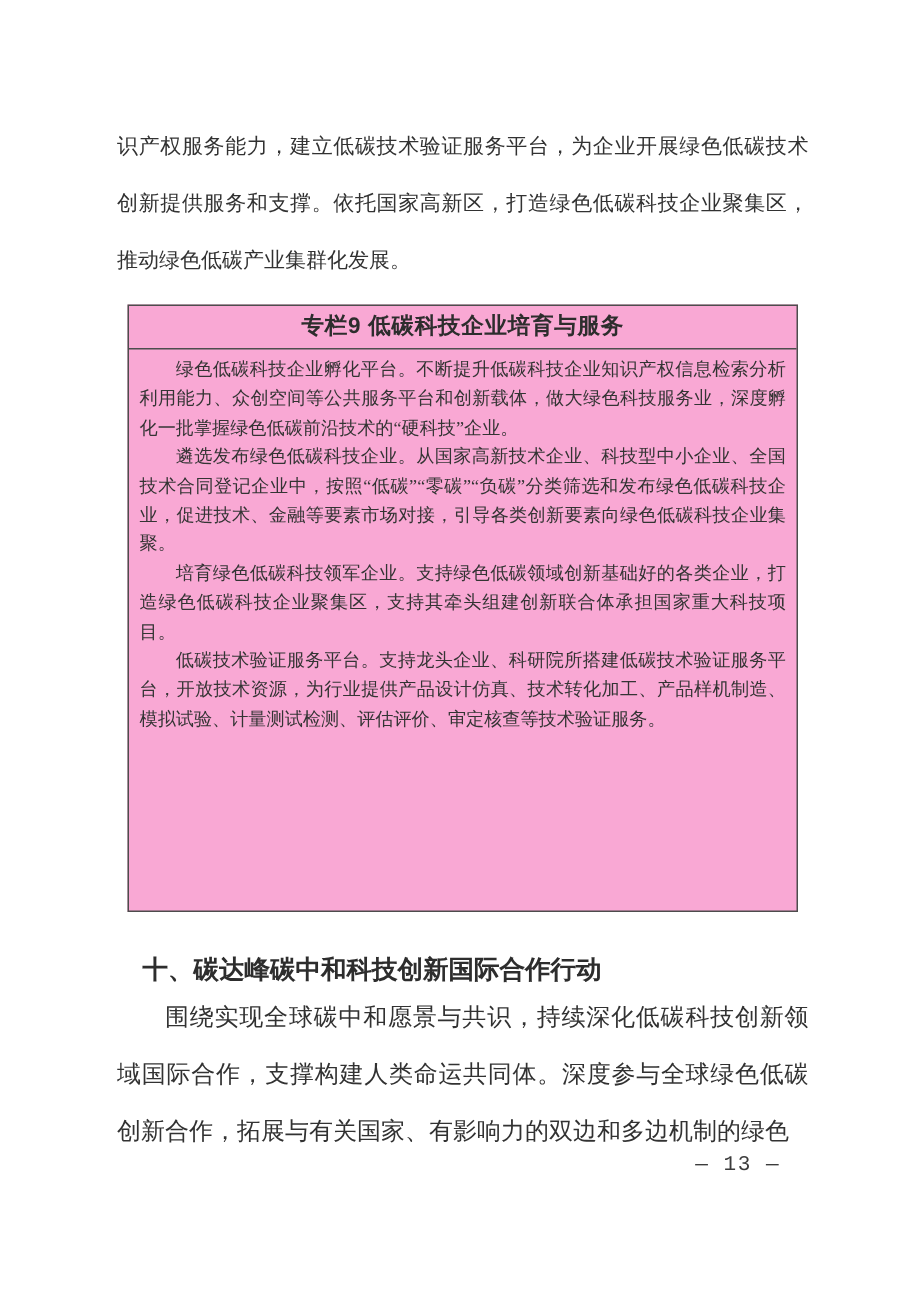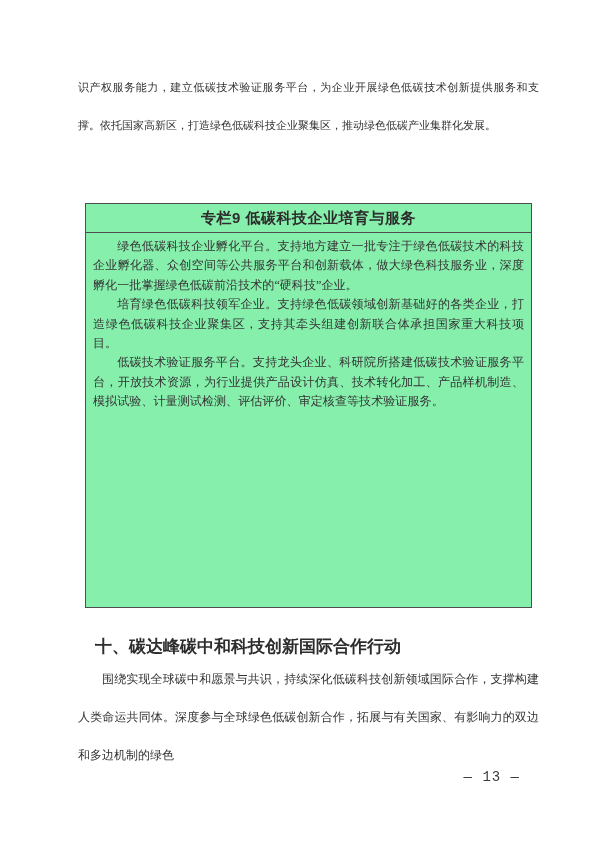--- a/index.html
+++ b/index.html
@@ -8,36 +8,36 @@
     width: 615px;
     height: 859px;
     background: #ffffff;
     overflow: hidden;
     font-family: "Liberation Serif", "DejaVu Serif", serif;
     color: #323232;
   }
   .intro-paragraph {
     position: absolute;
     left: 78px;
-    top: 68px;
+    top: 80px;
     width: 461px;
-    font-size: 11px;
+    font-size: 14px;
     line-height: 38px;
     text-align: justify;
     text-justify: inter-character;
   }
   .column-box {
     position: absolute;
     left: 85px;
     top: 203px;
     width: 447px;
     height: 405px;
     border: 1px solid #4d4d4d;
     box-sizing: border-box;
-    background: #86efac;
+    background: #f9a8d4;
   }
   .box-title {
     height: 28px;
     line-height: 28px;
     border-bottom: 1px solid #4d4d4d;
     text-align: center;
     font-family: "Liberation Sans", "DejaVu Sans", sans-serif;
     font-weight: bold;
     font-size: 15px;
     color: #2d2d2d;
@@ -62,21 +62,21 @@
     font-weight: bold;
     font-size: 17px;
     line-height: 28px;
     color: #2d2d2d;
   }
   .section-paragraph {
     position: absolute;
     left: 78px;
     top: 660px;
     width: 461px;
-    font-size: 12px;
+    font-size: 16px;
     line-height: 38px;
     text-align: justify;
     text-justify: inter-character;
     text-indent: 2em;
   }
   .page-number {
     position: absolute;
     top: 769px;
     right: 95px;
     font-size: 14px;
@@ -88,21 +88,22 @@
 </head>
 <body>
 
 <div class="page">
 
   <div class="intro-paragraph">识产权服务能力，建立低碳技术验证服务平台，为企业开展绿色低碳技术创新提供服务和支撑。依托国家高新区，打造绿色低碳科技企业聚集区，推动绿色低碳产业集群化发展。</div>
 
   <div class="column-box">
     <div class="box-title">专栏9  低碳科技企业培育与服务</div>
     <div class="box-body">
-      <p>绿色低碳科技企业孵化平台。支持地方建立一批专注于绿色低碳技术的科技企业孵化器、众创空间等公共服务平台和创新载体，做大绿色科技服务业，深度孵化一批掌握绿色低碳前沿技术的“硬科技”企业。</p>
+      <p>绿色低碳科技企业孵化平台。不断提升低碳科技企业知识产权信息检索分析利用能力、众创空间等公共服务平台和创新载体，做大绿色科技服务业，深度孵化一批掌握绿色低碳前沿技术的“硬科技”企业。</p>
+      <p>遴选发布绿色低碳科技企业。从国家高新技术企业、科技型中小企业、全国技术合同登记企业中，按照“低碳”“零碳”“负碳”分类筛选和发布绿色低碳科技企业，促进技术、金融等要素市场对接，引导各类创新要素向绿色低碳科技企业集聚。</p>
       <p>培育绿色低碳科技领军企业。支持绿色低碳领域创新基础好的各类企业，打造绿色低碳科技企业聚集区，支持其牵头组建创新联合体承担国家重大科技项目。</p>
       <p>低碳技术验证服务平台。支持龙头企业、科研院所搭建低碳技术验证服务平台，开放技术资源，为行业提供产品设计仿真、技术转化加工、产品样机制造、模拟试验、计量测试检测、评估评价、审定核查等技术验证服务。</p>
     </div>
   </div>
 
   <div class="section-heading">十、碳达峰碳中和科技创新国际合作行动</div>
 
   <div class="section-paragraph">围绕实现全球碳中和愿景与共识，持续深化低碳科技创新领域国际合作，支撑构建人类命运共同体。深度参与全球绿色低碳创新合作，拓展与有关国家、有影响力的双边和多边机制的绿色</div>
 
   <div class="page-number">— 13 —</div>

